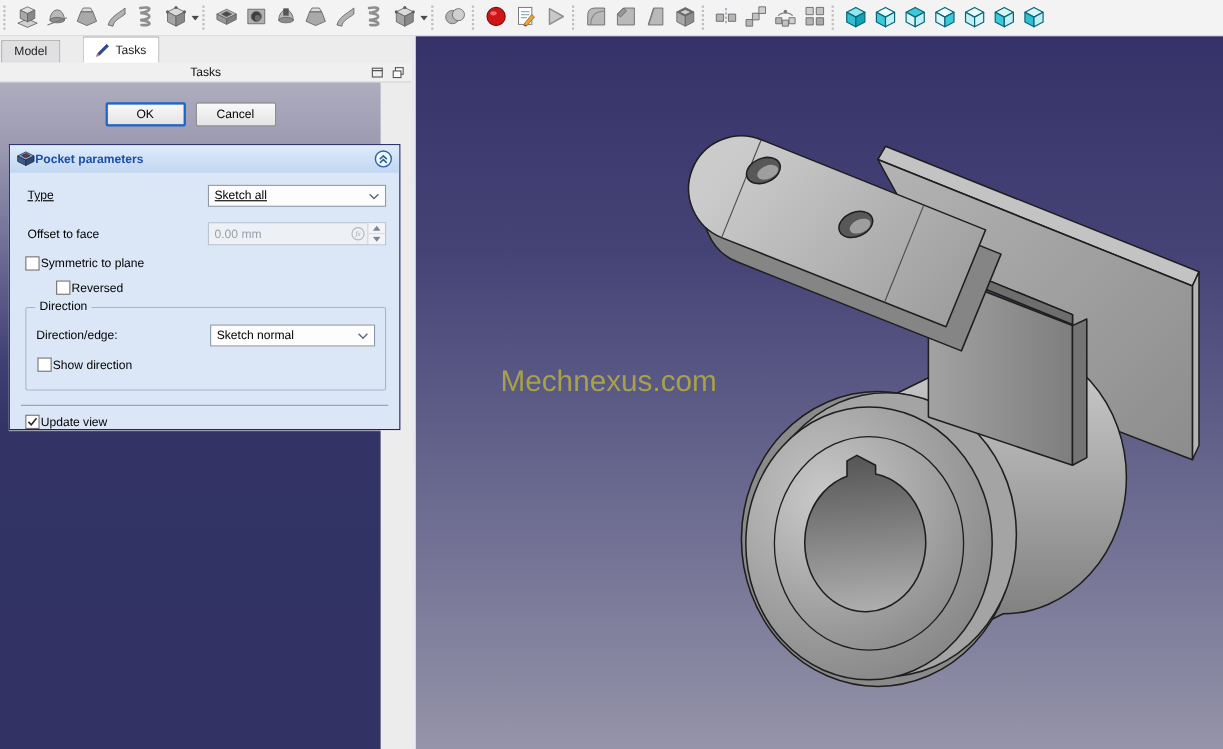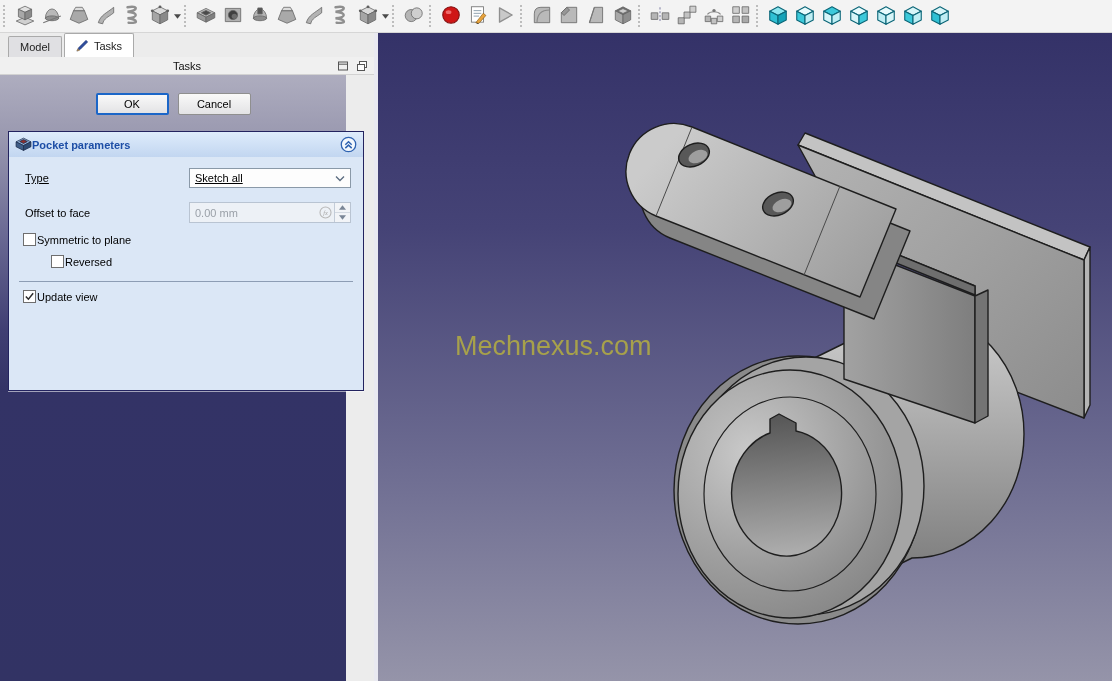--- a/index.html
+++ b/index.html
@@ -13,21 +13,21 @@
   .tb-handle{width:5px;height:22px;border-left:2px dotted #bdbdbd;margin:0 3px 0 2px;}
   .tb-group{display:flex;align-items:center;height:100%;}
   .tb-btn{width:27px;height:27px;display:flex;align-items:center;justify-content:center;border-radius:3px;}
   .tb-btn svg{width:22px;height:22px;}
   .tb-arrow{width:9px;display:flex;align-items:center;justify-content:center;color:#444;}
   .tb-arrow svg{width:7px;height:5px;}
 
   
   .left-panel{position:absolute;left:0;top:33px;width:374px;height:648px;background:#ececec;}
   .tabbar{position:absolute;left:0;top:0;width:100%;height:24px;background:#ececec;
-          display:flex;align-items:flex-end;padding-left:8px;}
+          display:flex;align-items:flex-end;padding-left:1px;gap:18px;}
   .tab{height:21px;padding:0 11px;display:flex;align-items:center;gap:5px;
        background:#e0e0e3;border:1px solid #aaa;border-bottom:none;margin-right:2px;
        border-radius:2px 2px 0 0;color:#222;}
   .tab.active{background:#fff;height:24px;position:relative;z-index:2;}
   .tab .tab-icon svg{width:13px;height:13px;display:block;}
   .tasks-header{position:absolute;left:0;top:24px;width:100%;height:18px;background:#f0f0f0;
                 border-bottom:1px solid #d2d2d2;display:flex;align-items:center;justify-content:center;position:absolute;}
   .tasks-header .hdr-title{color:#111;}
   .hdr-btns{position:absolute;right:5px;top:2px;display:flex;gap:5px;}
   .hdr-btns .hbtn{width:14px;height:14px;display:flex;align-items:center;justify-content:center;}
@@ -463,20 +463,40 @@
           <span>Symmetric to plane</span>
         </div>
 
         <div class="chk-row m-t9">
           <span class="checkbox">
             
           </span>
           <span>Reversed</span>
         </div>
 
+        <div class="groupbox">
+          <span class="gb-label">Direction</span>
+          <div class="gb-row">
+            <span class="lab">Direction/edge:</span>
+            <div class="combo">
+              <span class="cval">Sketch normal</span>
+              <span class="carr">
+                <svg viewBox="0 0 10 7">
+                    <path d="M1,1.5 L5,5.5 L9,1.5" stroke="#5a6b7f" stroke-width="1.3" fill="none"></path>
+                  </svg>
+              </span>
+            </div>
+          </div>
+          <div class="chk-row gb-chk">
+            <span class="checkbox">
+              
+            </span>
+            <span>Show direction</span>
+          </div>
+        </div>
 
         <div class="sep"></div>
 
         <div class="chk-row m-t8">
           <span class="checkbox checked">
             <svg viewBox="0 0 12 12">
                 <path d="M2,6 L4.8,9 L10,2.5" stroke="#2b2b2b" stroke-width="1.6" fill="none"></path>
               </svg>
           </span>
           <span>Update view</span>

